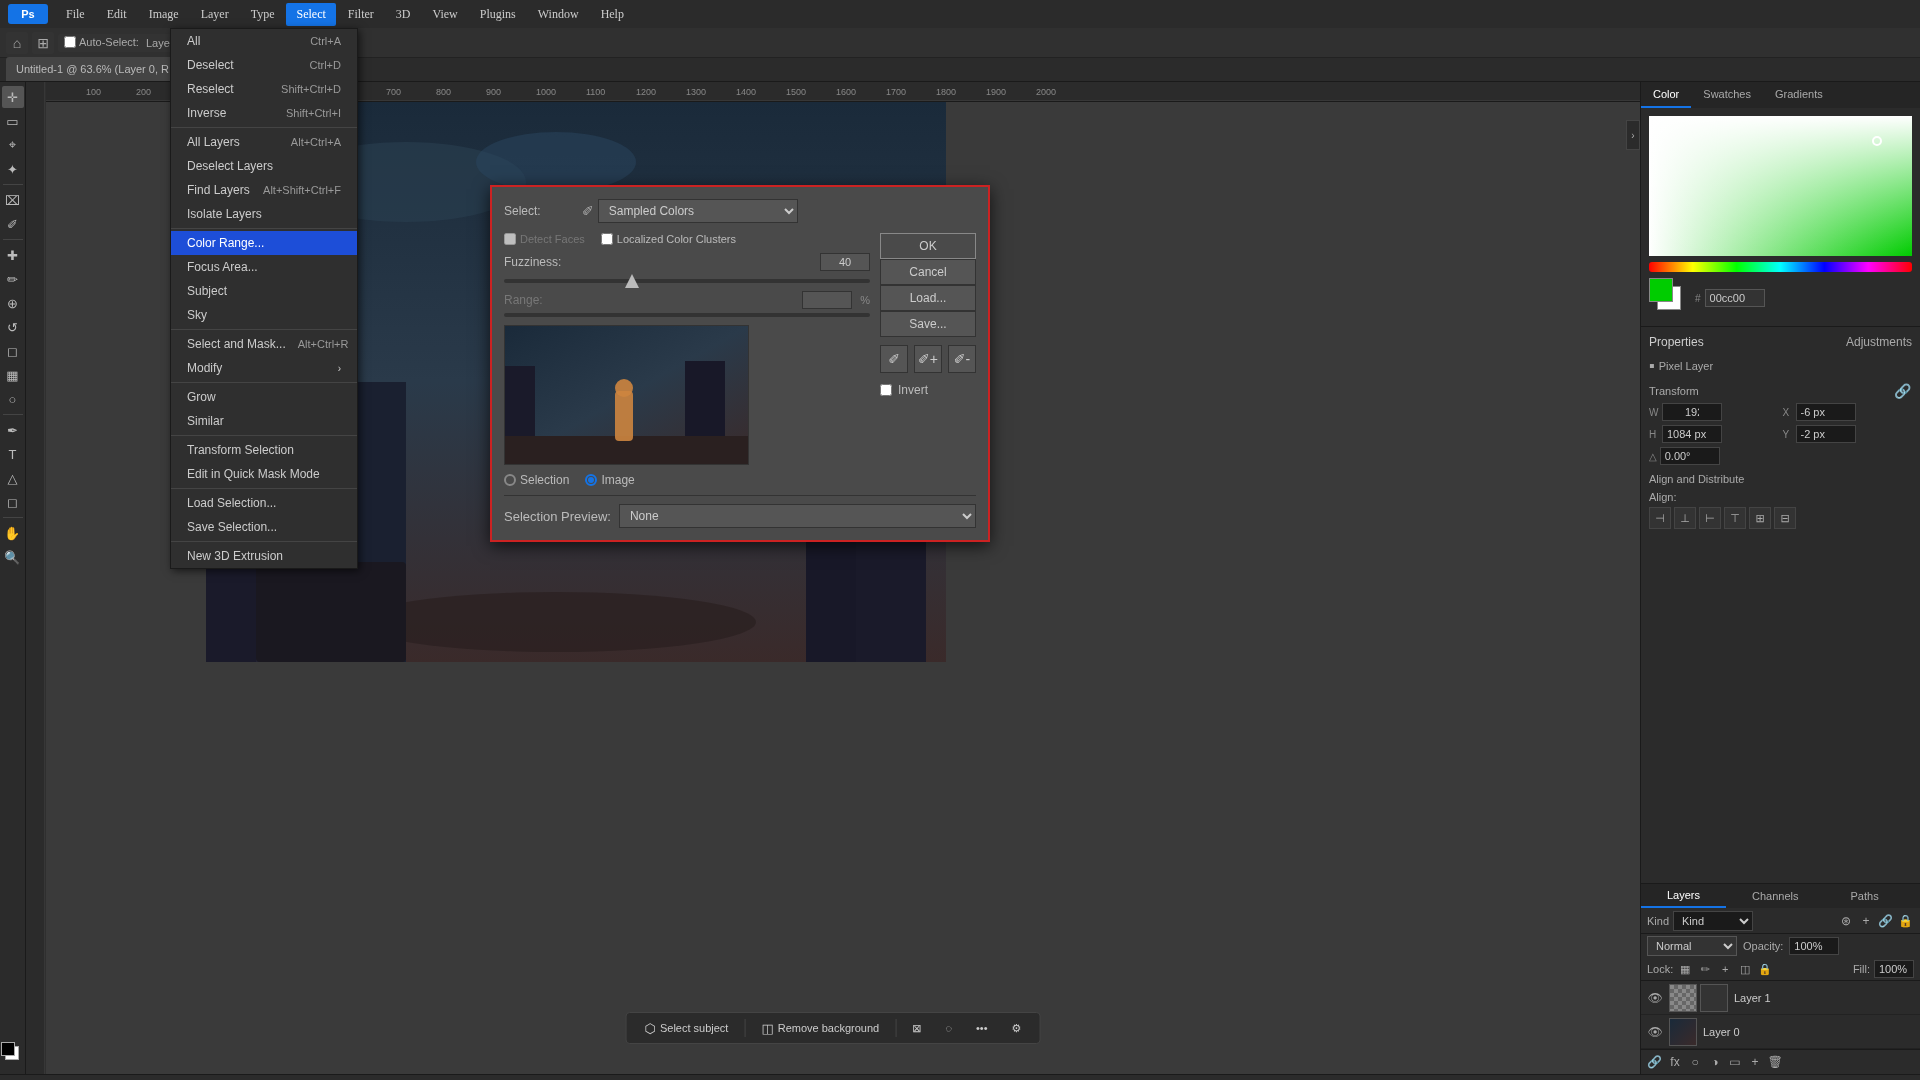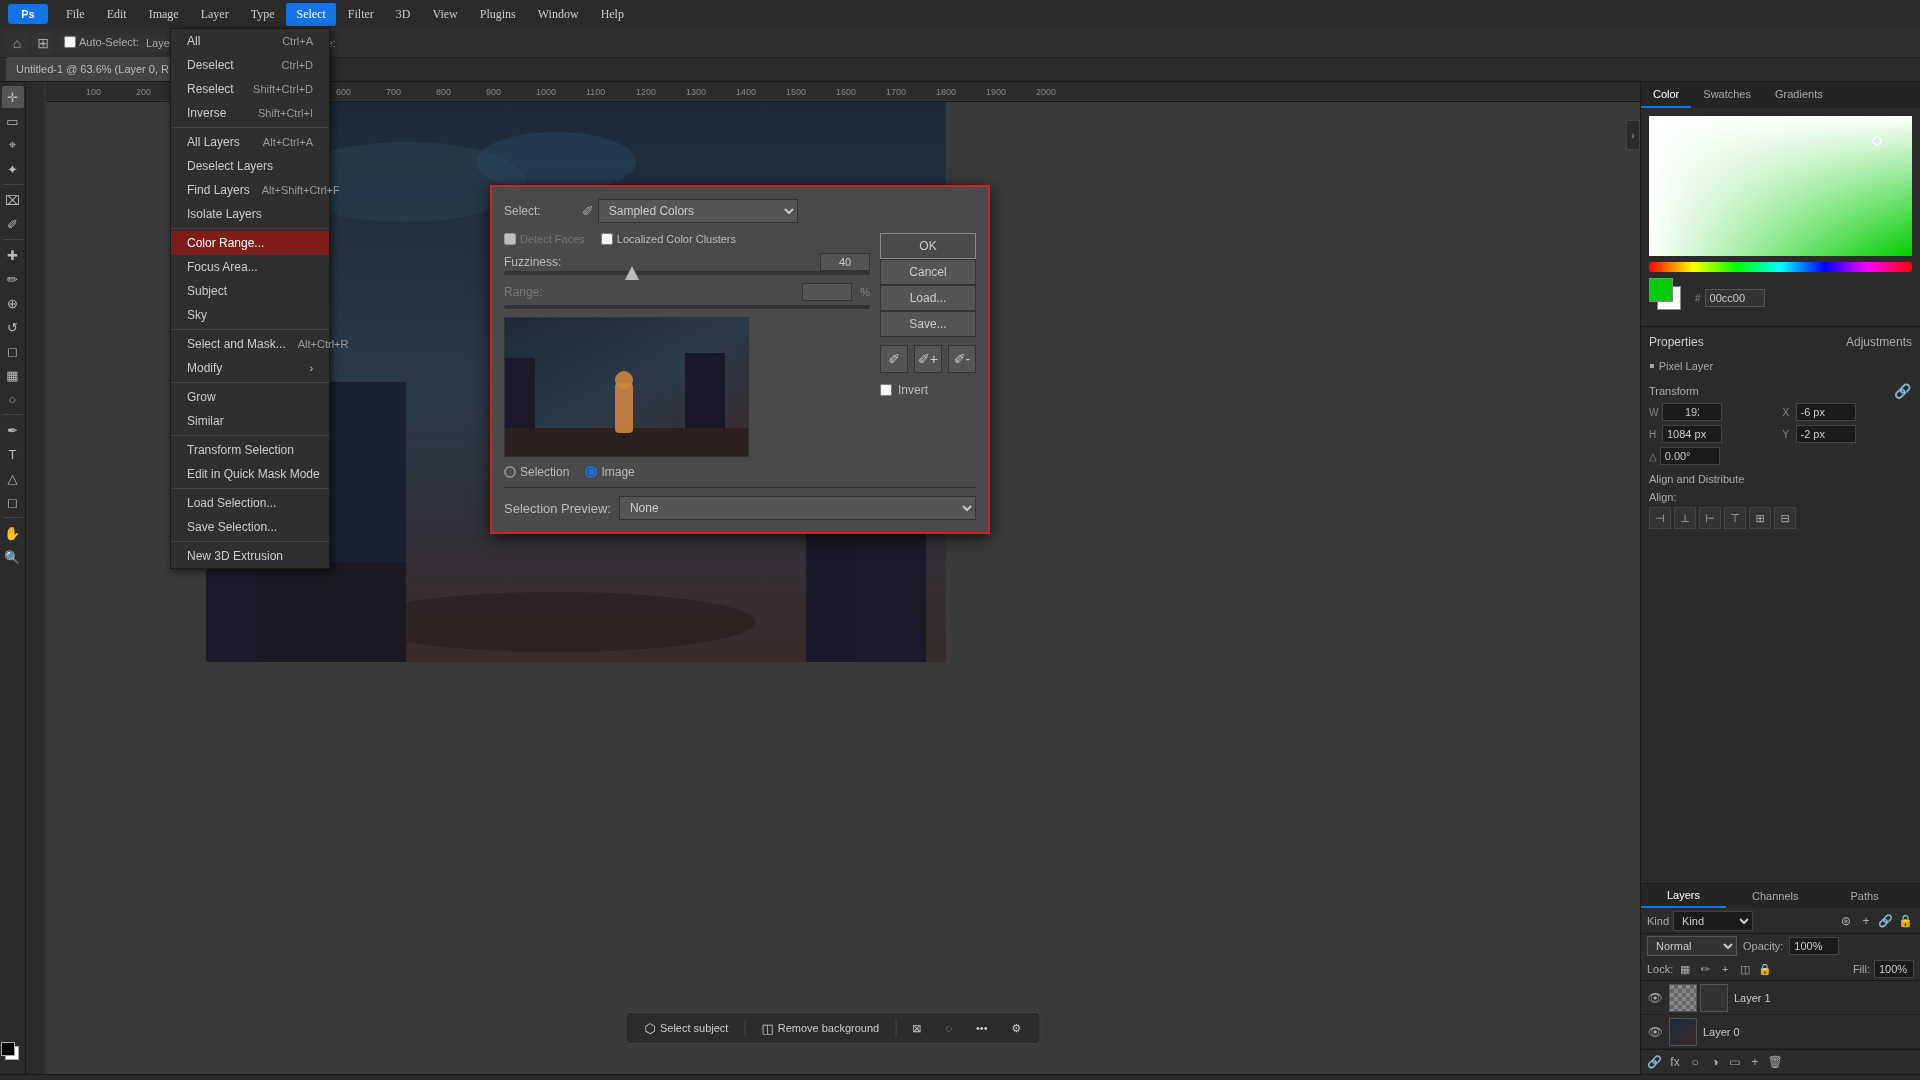--- a/index.html
+++ b/index.html
@@ -320,37 +320,37 @@
       gap: 10px;
       font-size: 11px;
       color: #aaa;
     }
 
     
     .dropdown-menu {
       position: absolute;
       top: 28px;
       left: 170px;
-      width: 160px;
+      width: 188px;
       background: #2f2f2f;
       border: 1px solid #1a1a1a;
       box-shadow: 2px 2px 8px rgba(0,0,0,0.6);
       z-index: 200;
     }
     .menu-item {
       padding: 5px 16px;
       font-size: 12px;
       color: #ccc;
       display: flex;
       align-items: center;
       justify-content: space-between;
       cursor: pointer;
       white-space: nowrap;
     }
-    .menu-item.highlighted { background: #7f1d1d; color: #fff; }
+    .menu-item.highlighted { background: #1d4ed8; color: #fff; }
     .menu-divider {
       height: 1px;
       background: #444;
       margin: 2px 0;
     }
     .menu-shortcut {
       font-size: 11px;
       color: #999;
       margin-left: 12px;
     }
@@ -981,21 +981,21 @@
             <div style="display:flex;align-items:center;gap:4px;">
               <input type="checkbox" style="width: 12px; height: 12px;" disabled="">
               <span style="font-size:11px;color:#777;">Detect Faces</span>
             </div>
             <div style="display:flex;align-items:center;gap:4px;">
               <input type="checkbox" style="width: 12px; height: 12px;">
               <span style="font-size:11px;color:#bbb;">Localized Color Clusters</span>
             </div>
           </div>
 
-          <div style="display:flex;align-items:center;gap:8px;">
+          <div style="display:flex;align-items:center;gap:8px;margin-bottom:8px;">
             <span style="font-size:12px;color:#bbb;min-width:70px;">Fuzziness:</span>
             <div style="flex:1;"></div>
             <input type="text" class="slider-input" value="40" style="">
           </div>
 
           <div style="margin-bottom:6px;">
             <div style="height:4px;background:#333;border-radius:2px;position:relative;margin:0 0 8px 0;">
               <div style="position:absolute;top:-5px;left:33%;width:0;height:0;border-left:7px solid transparent;border-right:7px solid transparent;border-bottom:14px solid #bbb;"></div>
             </div>
           </div>

